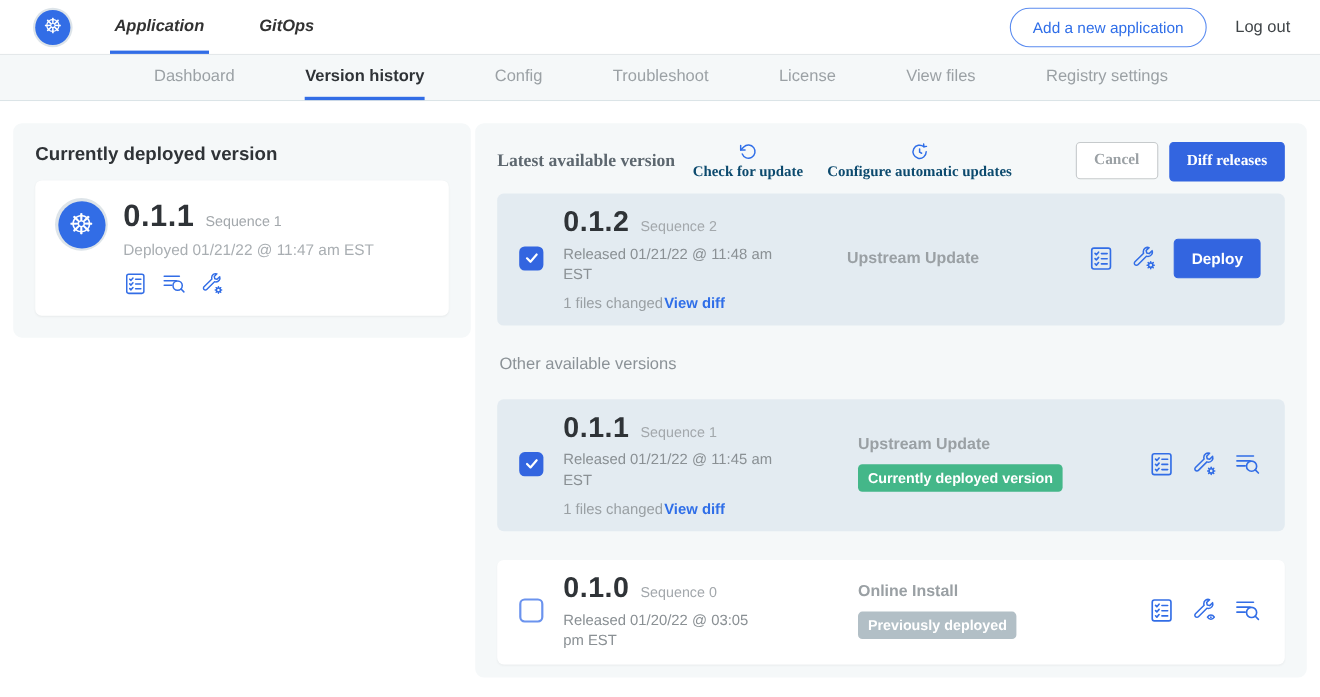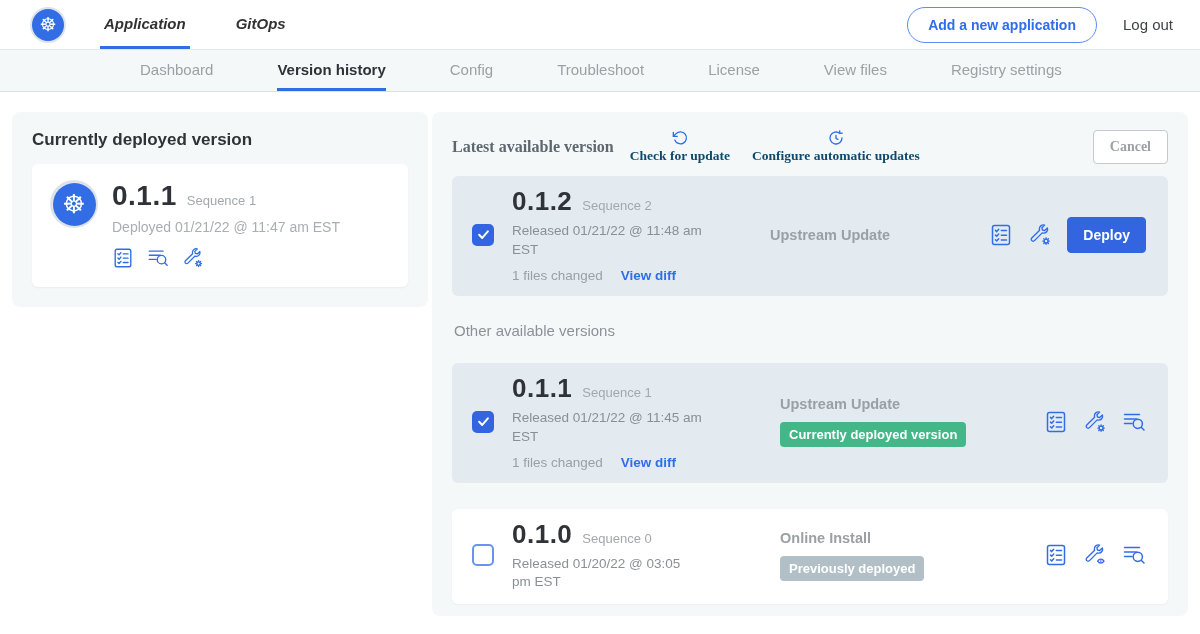--- a/index.html
+++ b/index.html
@@ -6,21 +6,21 @@
   html,body { width:1200px; height:634px; background:#fff; font-family:"Liberation Sans", sans-serif; overflow:hidden; }
 
   
   .topnav { height:50px; display:flex; align-items:stretch; padding:0 27px 0 30px; background:#fff; border-bottom:1px solid #e4e8ea; }
   .logo-wrap { display:flex; align-items:center; margin-right:34px; }
   .k8s-logo { width:36px; height:36px; border-radius:50%; background:#dde4e9; display:flex; align-items:center; justify-content:center; }
   .k8s-logo .inner { width:32px; height:32px; border-radius:50%; background:#326de6; color:#fff; display:flex; align-items:center; justify-content:center; font-size:19px; line-height:1; }
   .top-tab { display:flex; align-items:center; padding:0 4px; margin-right:42px; font-size:15px; font-weight:bold; color:#323232; border-bottom:3px solid transparent; cursor:pointer;font-style:italic; }
   .top-tab.active { border-bottom-color:#326de6; }
   .topnav-right { margin-left:auto; display:flex; align-items:center; }
-  .add-app-btn { border:1px solid #5b8cf0; color:#2f6ee8; background:#fff; font-weight:bold; font-size:14px; padding:9px 20px; border-radius:20px; cursor:pointer; font-family:inherit; }
+  .add-app-btn { border:1px solid #5b8cf0; color:#2f6ee8; background:#fff; font-weight:normal; font-size:14px; padding:9px 20px; border-radius:20px; cursor:pointer; font-family:inherit; }
   .logout { margin-left:26px; font-size:15px; color:#3f4447; cursor:pointer; }
 
   
   .subnav { height:42px; background:#f5f8f9; border-bottom:1px solid #d9e1e5; display:flex; align-items:stretch; padding-left:140px; }
   .sub-item { display:flex; align-items:center; margin-right:64px; font-size:15px; color:#9ba1a5; border-bottom:3px solid transparent; cursor:pointer; white-space:nowrap; }
   .sub-item.active { color:#2f3337; font-weight:bold; border-bottom-color:#326de6; }
 
   
   .main { position:relative; height:542px; background:#fff; }
 
@@ -52,21 +52,21 @@
   .other-title { font-size:15px; color:#8b9297; margin:26px 2px 24px; }
 
   .cb { width:22px; height:22px; border-radius:5px; flex:0 0 22px; margin-right:18px; cursor:pointer; display:flex; align-items:center; justify-content:center; }
   .cb.checked { background:#3365e0; }
   .cb.unchecked { background:#fff; border:2px solid #6b93ee; }
   .cb svg { width:15px; height:15px; }
 
   .vinfo { width:200px; }
   .vinfo .ver-line .ver-big { font-size:26px; }
   .released { font-size:13.5px; font-weight:normal; color:#8a9094; margin-top:5px; width:190px; line-height:1.35; }
-  .files-line { display:flex; gap:18px; margin-top:9px; font-size:13.5px; }
+  .files-line { display:flex; gap:1px; margin-top:9px; font-size:13.5px; }
   .files-changed { color:#9aa0a4; }
   .view-diff { color:#2f6ee8; font-weight:bold; cursor:pointer; }
 
   .src-col { width:255px; margin-left:68px; display:flex; flex-direction:column; gap:10px; }
   .src-label { font-size:14.5px; font-weight:bold; color:#9aa0a4; }
   .badge { align-self:flex-start; font-size:13px; font-weight:bold; color:#fff; padding:5px 9px; border-radius:4px; }
   .badge-green { background:#44b789; }
   .badge-gray { background:#b2bfc6; }
 
   .row-actions { margin-left:auto; display:flex; align-items:center; gap:15px; }
@@ -171,20 +171,21 @@
       <span class="hdr-link">
         <svg class="icn-sm" viewBox="0 0 24 24">
             <path d="M21 12a9 9 0 1 1-3.2-6.9"></path>
             <polyline points="17.5 1.5 17.8 5.2 21.4 4.6"></polyline>
             <polyline points="12 8 12 12.5 14.8 14"></polyline>
           </svg>
         <span>Configure automatic updates</span>
       </span>
       <div class="hdr-actions">
         <button class="btn btn-cancel">Cancel</button>
+        <button class="btn btn-primary">Diff releases</button>
       </div>
     </div>
 
     <div class="vrow tall">
       <div class="cb checked">
         <svg viewBox="0 0 24 24">
             <polyline points="5 12.5 10 17.5 19 7" stroke="#fff" stroke-width="3.2" fill="none" stroke-linecap="round" stroke-linejoin="round"></polyline>
           </svg>
       </div>
       <div class="vinfo">

